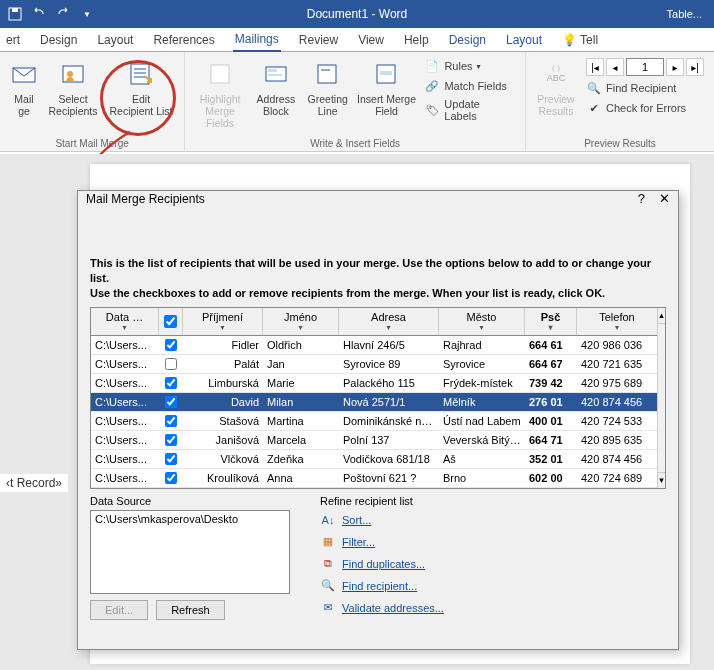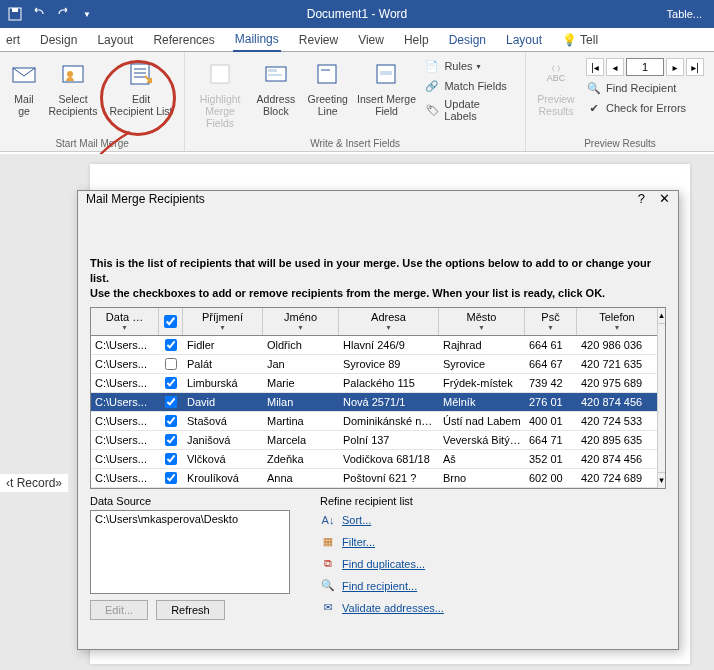--- a/index.html
+++ b/index.html
@@ -51,25 +51,25 @@
 .dlg-desc { font-size: 11px; line-height: 1.35; margin-bottom: 6px; }
 .dlg-desc b { font-weight: 700; }
 
 .grid-wrap { border: 1px solid #888; background: #fff; display: flex; }
 .grid { flex: 1; }
 .ghead { display: flex; background: #F0F0F0; border-bottom: 1px solid #888; }
 .gcell-h { padding: 3px 4px; border-right: 1px solid #ccc; font-size: 11px; display: flex; align-items: center; justify-content: space-between; flex-direction: column; }
 .gcell-h .dd { font-size: 8px; color: #555; }
 .col-src { width: 68px; }
 .col-chk { width: 24px; justify-content: center; }
-.col-p { width: 80px; }
+.col-p { width: 80px; text-align: right; }
 .col-j { width: 76px; }
 .col-a { width: 100px; }
 .col-m { width: 86px; }
-.col-psc { width: 52px; }
+.col-psc { width: 52px; font-weight: bold; }
 .col-t { width: 80px; }
 .grow { display: flex; border-bottom: 1px solid #e5e5e5; height: 19px; align-items: center; }
 .grow.selected { background: #2B579A; color: #fff; }
 .gcell { padding: 2px 4px; font-size: 11px; overflow: hidden; white-space: nowrap; text-overflow: ellipsis; }
 .gcell.col-chk { display: flex; justify-content: center; padding: 0; }
 .gcell input[type=checkbox] { width: 12px; height: 12px; }
 .vscroll { width: 16px; background: #f0f0f0; border-left: 1px solid #ccc; display: flex; flex-direction: column; justify-content: space-between; align-items: center; }
 .vscroll .arr { height: 16px; width: 100%; border-bottom: 1px solid #ccc; display: flex; align-items: center; justify-content: center; font-size: 9px; }
 .vscroll .arr.bot { border-bottom: none; border-top: 1px solid #ccc; }
 
@@ -327,21 +327,21 @@
             </div>
         </div>
         <div id="gridrows">
             <div class="grow">
               <div class="gcell col-src">C:\Users...</div>
               <div class="gcell col-chk">
                 <input type="checkbox" checked="" style="">
               </div>
               <div class="gcell col-p">Fidler</div>
               <div class="gcell col-j">Oldřich</div>
-              <div class="gcell col-a">Hlavní 246/9</div>
+              <div class="gcell col-a">Hlavní 246/5</div>
               <div class="gcell col-m">Rajhrad</div>
               <div class="gcell col-psc">664 61</div>
               <div class="gcell col-t">420 986 036</div>
             </div>
             <div class="grow">
               <div class="gcell col-src">C:\Users...</div>
               <div class="gcell col-chk">
                 <input type="checkbox" style="">
               </div>
               <div class="gcell col-p">Palát</div>

